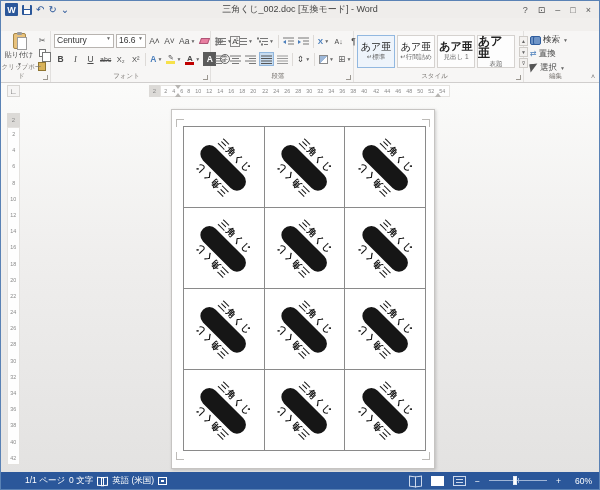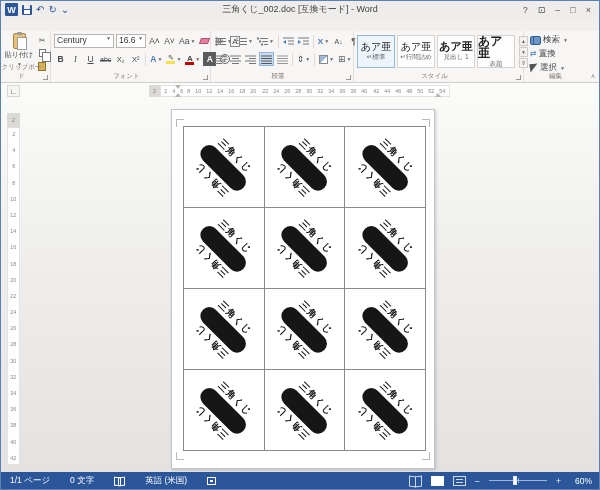--- a/index.html
+++ b/index.html
@@ -90,21 +90,21 @@
   .crop.br{right:4px;bottom:8px;border-right:1px solid #bdbbb8;border-bottom:1px solid #bdbbb8;}
   .grid{position:absolute;left:11px;top:16px;width:243px;height:325px;display:grid;grid-template-columns:repeat(3,1fr);grid-template-rows:repeat(4,1fr);border-top:1px solid #8a8a8a;border-left:1px solid #8a8a8a;}
   .cell{border-right:1px solid #8a8a8a;border-bottom:1px solid #8a8a8a;display:flex;align-items:center;justify-content:center;overflow:hidden;background:#fff;}
   .rot{transform:rotate(45deg);display:flex;flex-direction:column;align-items:center;gap:3px;}
   .ct{font-size:9.5px;font-weight:bold;color:#111;letter-spacing:1px;line-height:1;white-space:nowrap;}
   .ct.flip{transform:rotate(180deg);}
   .pill{width:57px;height:18px;border-radius:9px;background:#161616;}
 
   
   .statusbar{position:absolute;left:0;bottom:0;width:100%;height:17px;background:#2b579a;color:#fff;display:flex;align-items:center;font-size:8.5px;}
-  .st-left{display:flex;align-items:center;gap:20px;padding-left:9px;}
+  .st-left{display:flex;align-items:center;gap:4px;padding-left:24px;}
   .book-ic{width:11px;height:8px;position:relative;}
   .book-ic::before,.book-ic::after{content:"";position:absolute;top:0;width:5px;height:7px;border:1px solid #fff;background:transparent;}
   .book-ic::before{left:0;transform:skewY(6deg);} .book-ic::after{right:0;transform:skewY(-6deg);}
   .macro-ic{width:9px;height:8px;border:1px solid #fff;position:relative;}
   .macro-ic::before{content:"";position:absolute;left:2px;top:2px;width:3px;height:2px;background:#fff;}
   .st-right{margin-left:auto;display:flex;align-items:center;gap:9px;padding-right:7px;}
   .vm{width:13px;height:10px;border:1px solid #cdd9ec;background:transparent;position:relative;}
   .vm.read{border:none;} .vm.read::before,.vm.read::after{content:"";position:absolute;top:0;width:5px;height:9px;border:1px solid #cdd9ec;}
   .vm.read::before{left:0;transform:skewY(8deg);} .vm.read::after{right:0;transform:skewY(-8deg);}
   .vm.print{background:#fff;border-color:#fff;}

